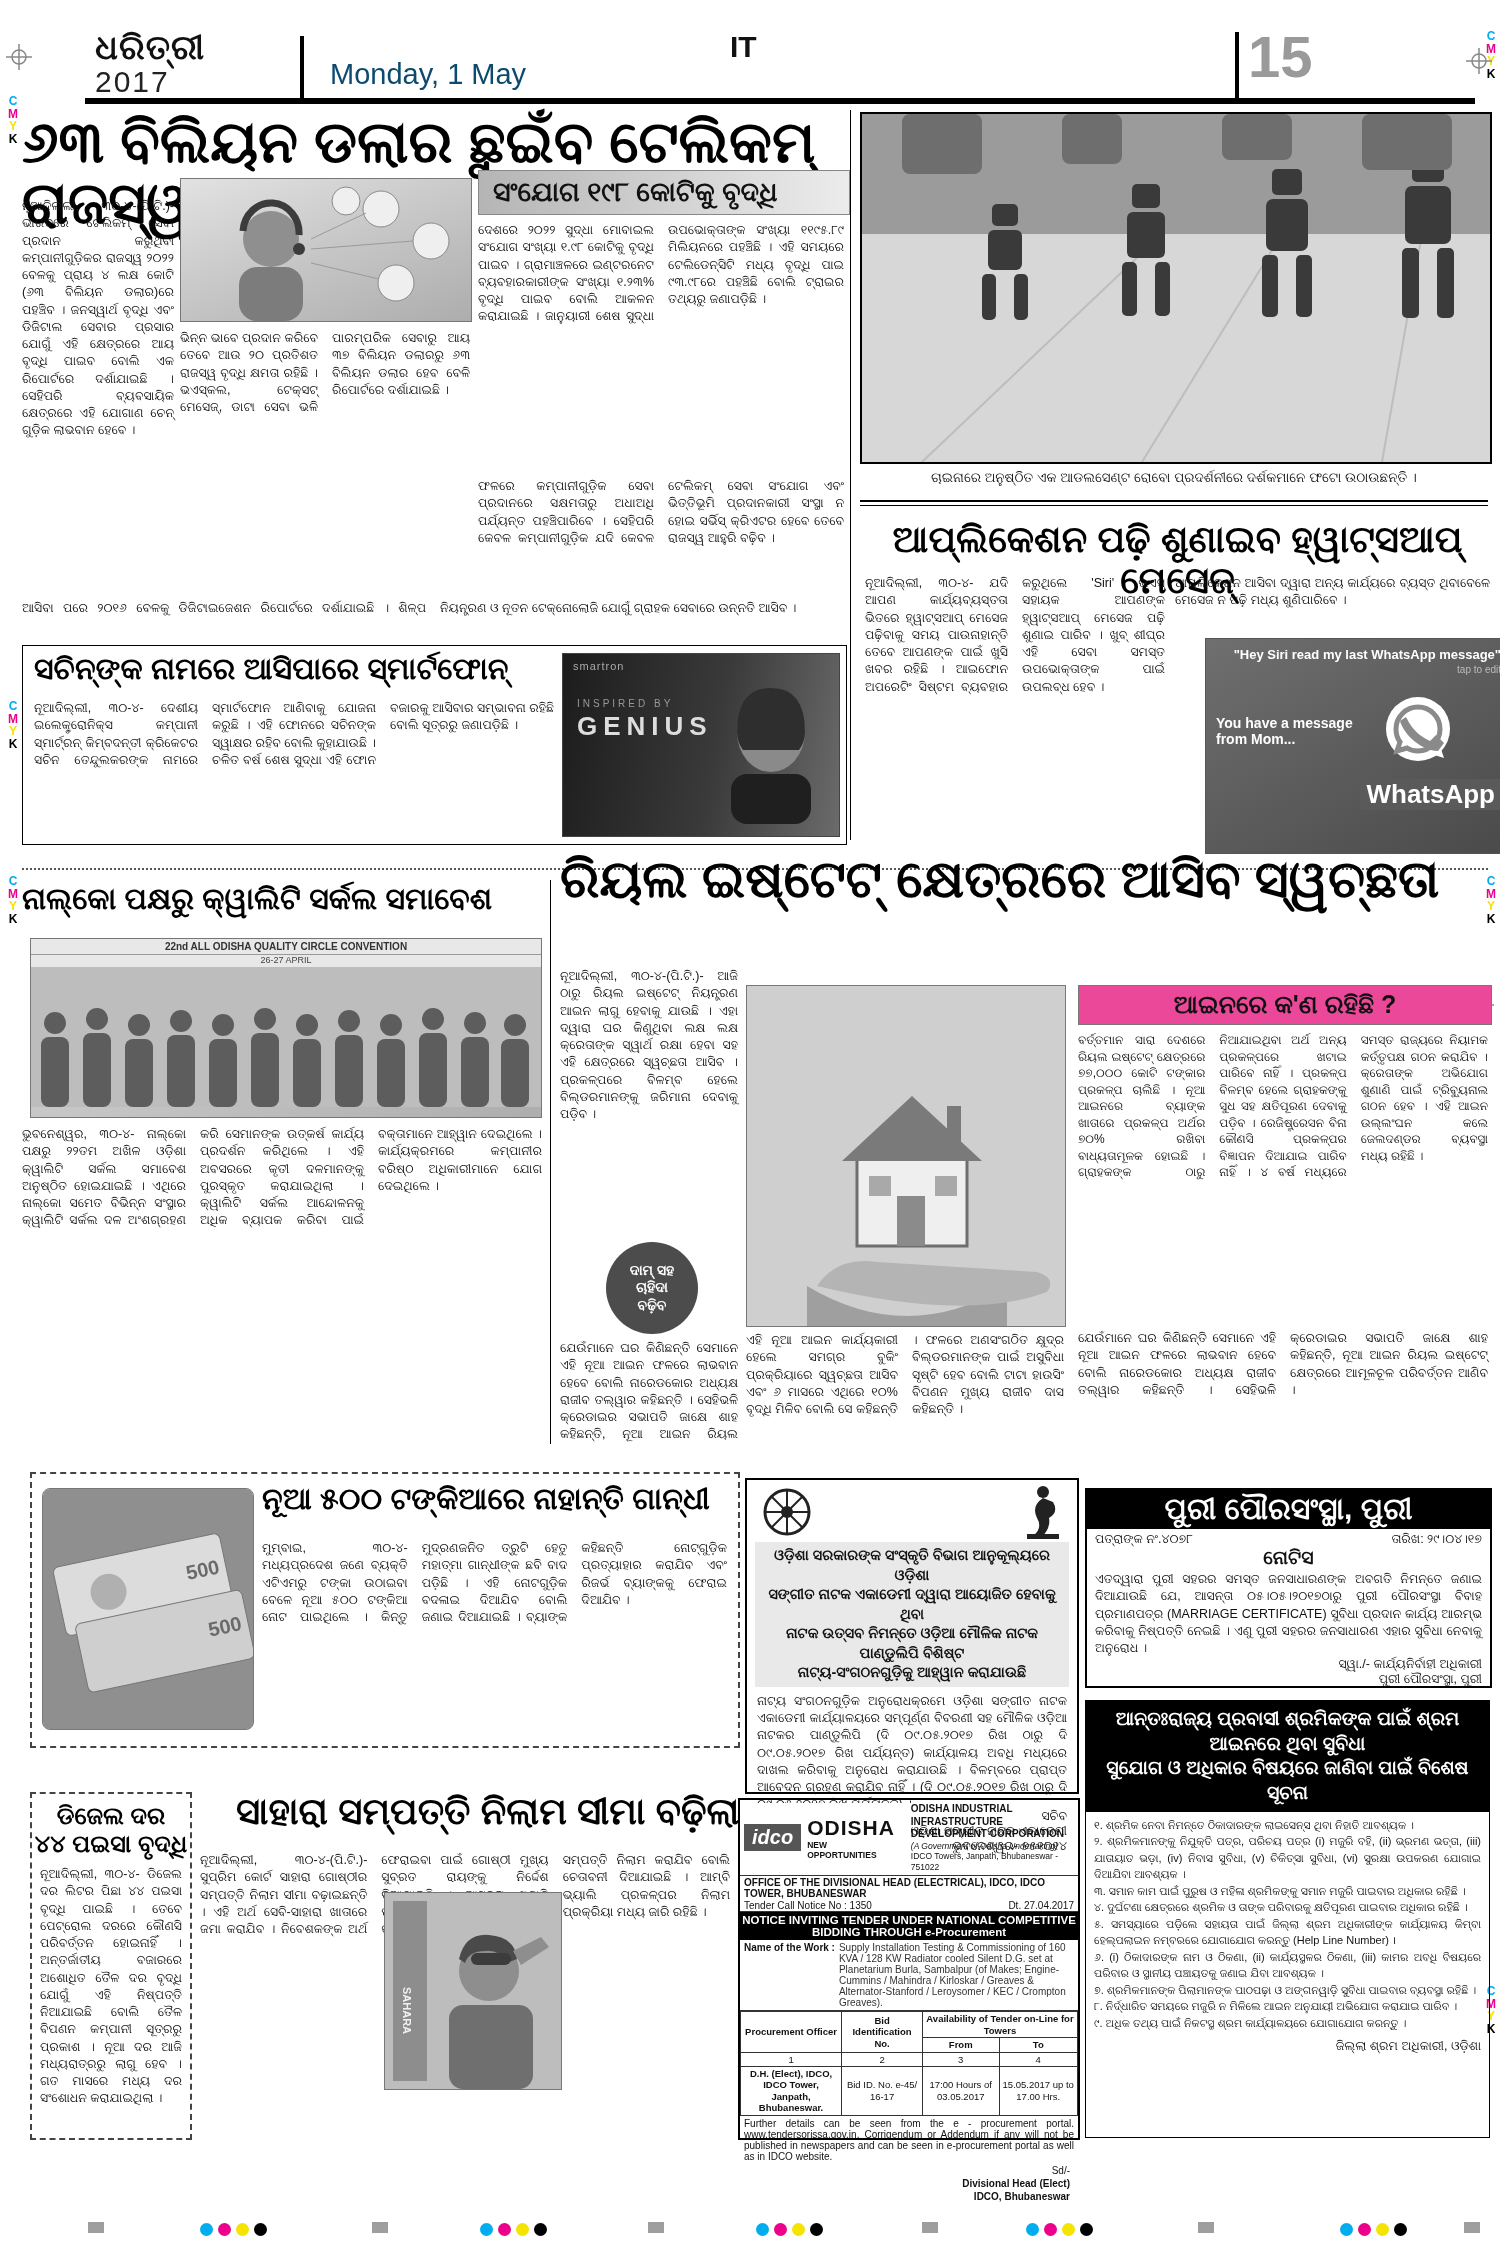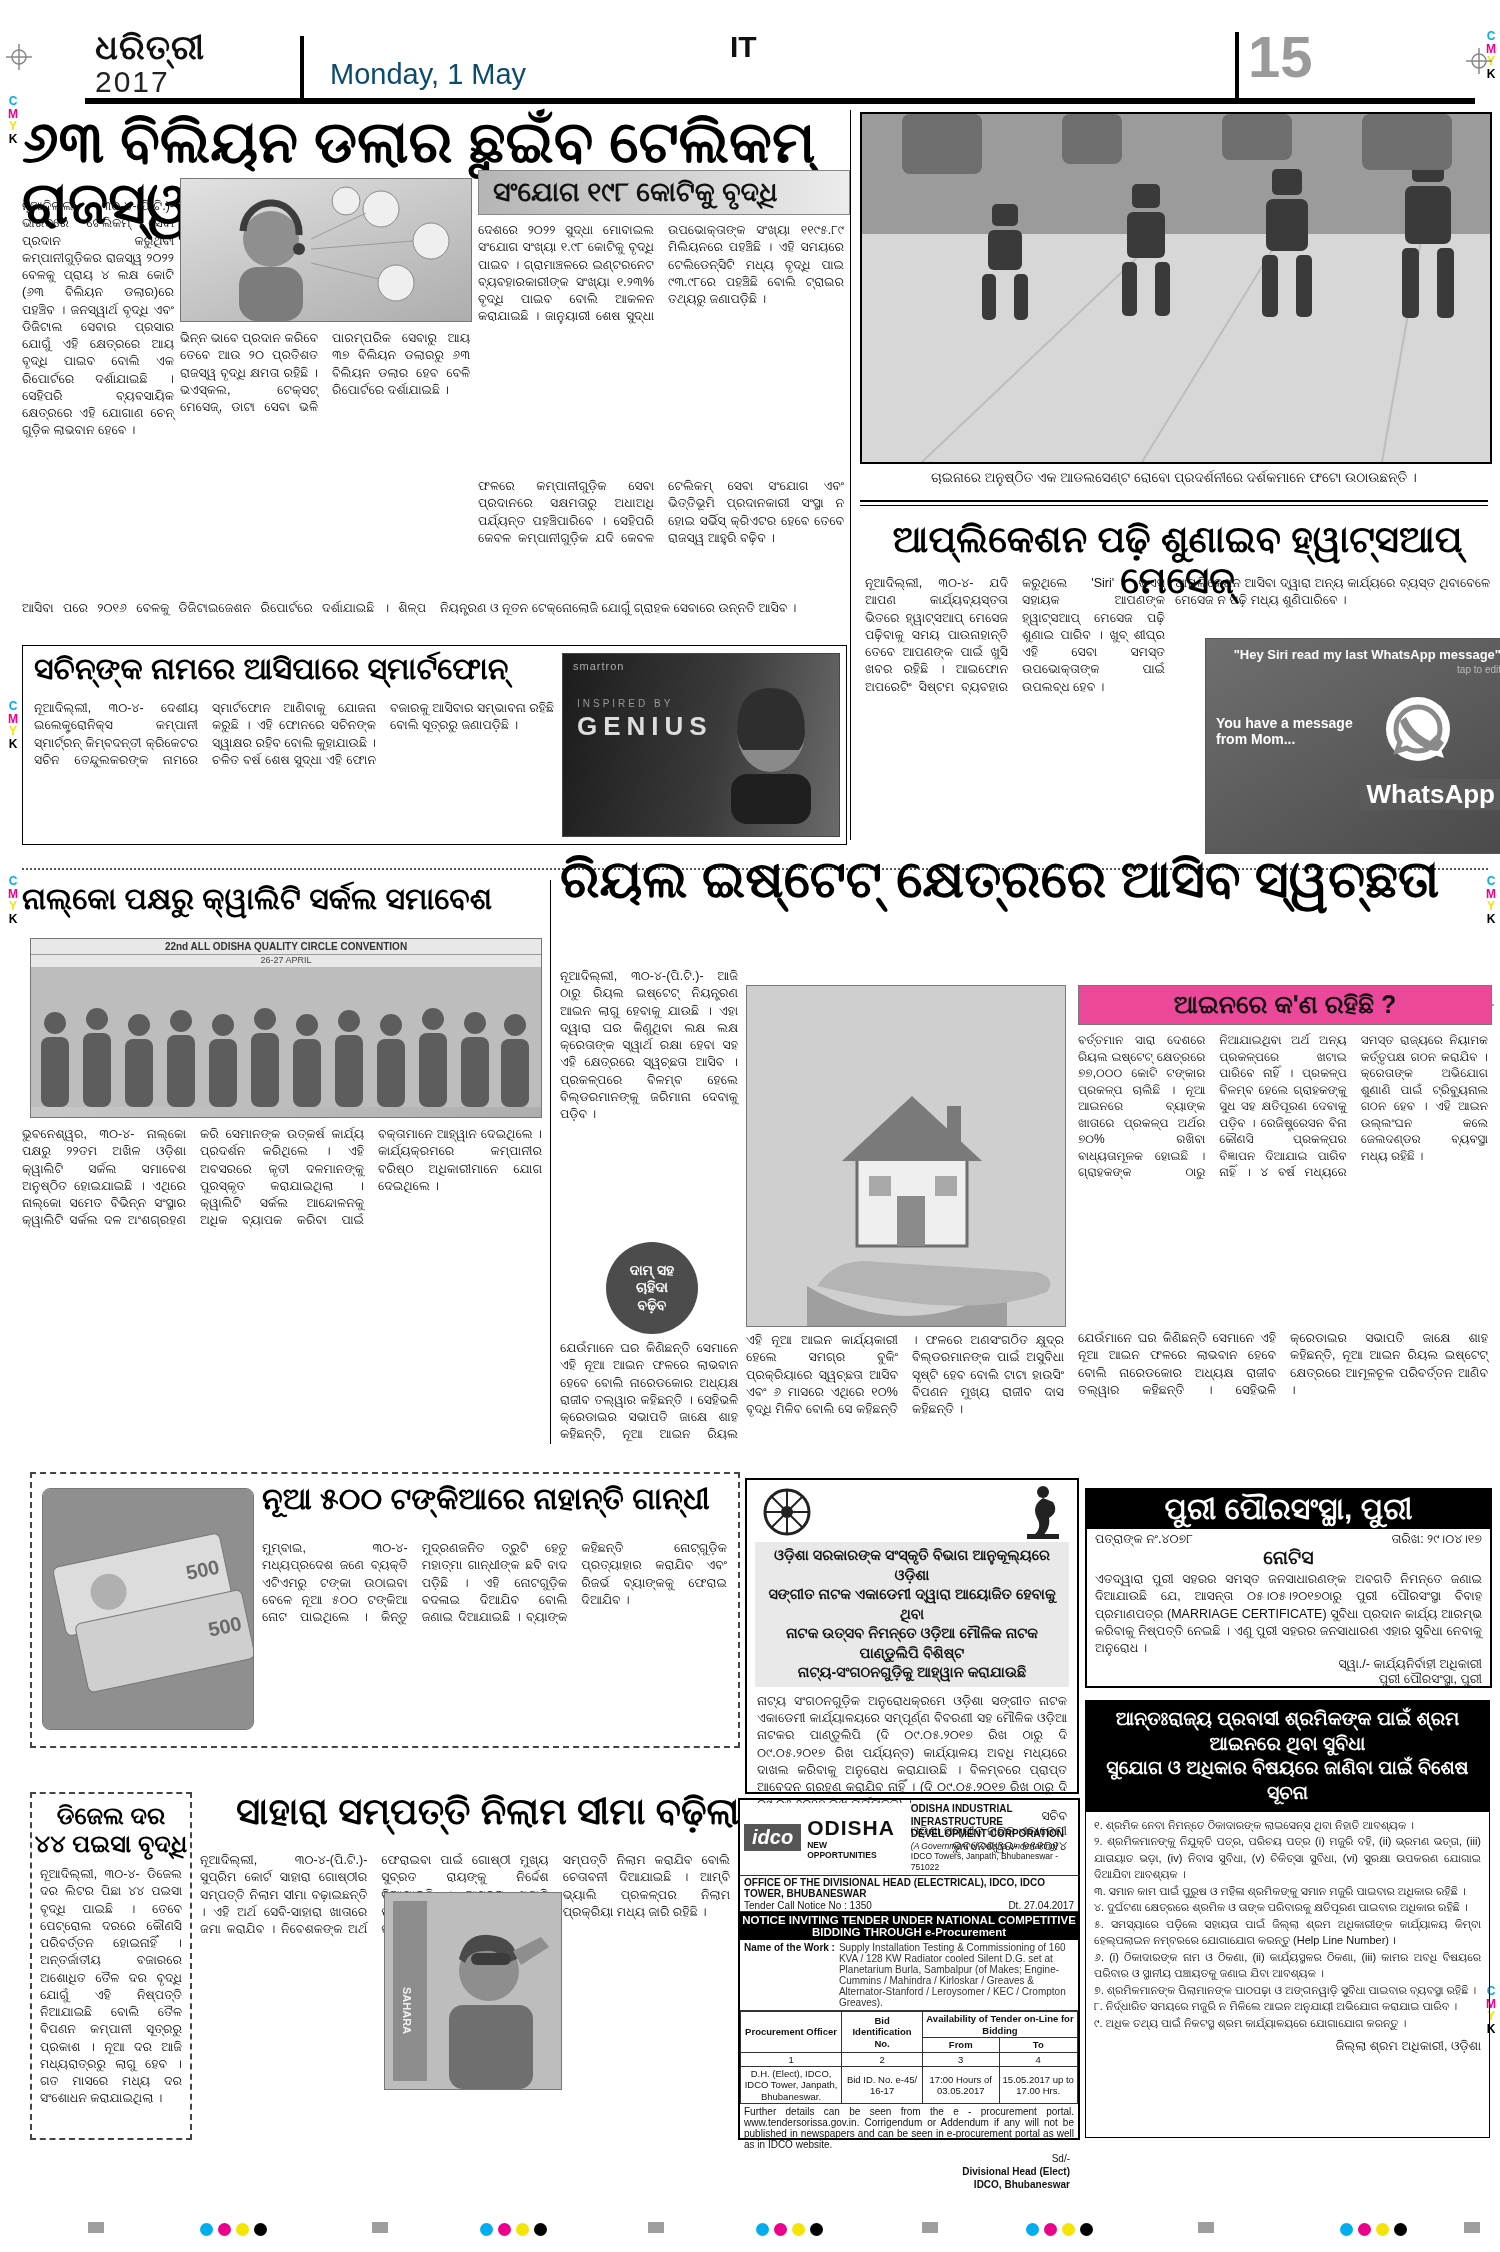--- a/index.html
+++ b/index.html
@@ -448,34 +448,34 @@
     </div>
     <div style="padding:2px 4px;display:flex;border-bottom:1px solid #333;">
       <span style="font-weight:bold;white-space:nowrap;margin-right:4px;">Name of the Work :</span>
       <span style="color:#333;">Supply Installation Testing &amp; Commissioning of 160 KVA / 128 KW Radiator cooled Silent D.G. set at Planetarium Burla, Sambalpur (of Makes; Engine-Cummins / Mahindra / Kirloskar / Greaves &amp; Alternator-Stanford / Leroysomer / KEC / Crompton Greaves).</span>
     </div>
     <table class="idco-table">
       <tbody>
           <tr>
         <th rowspan="2" style="width:30%;">Procurement Officer</th>
         <th rowspan="2" style="width:24%;">Bid Identification No.</th>
-        <th colspan="2">Availability of Tender on-Line for Bidding</th>
+        <th colspan="2">Availability of Tender on-Line for Towers</th>
       </tr>
       <tr>
         <th>From</th>
         <th>To</th>
       </tr>
       <tr>
         <td>1</td>
         <td>2</td>
         <td>3</td>
         <td>4</td>
       </tr>
       <tr>
-        <td style="font-weight:normal;">D.H. (Elect), IDCO, IDCO Tower, Janpath, Bhubaneswar.</td>
+        <td style="font-weight:bold;">D.H. (Elect), IDCO, IDCO Tower, Janpath, Bhubaneswar.</td>
         <td>Bid ID. No. e-45/ 16-17</td>
         <td>17:00 Hours of 03.05.2017</td>
         <td>15.05.2017 up to 17.00 Hrs.</td>
       </tr>
     </tbody>
       </table>
     <div style="padding:2px 4px;text-align:justify;">Further details can be seen from the e - procurement portal. www.tendersorissa.gov.in. Corrigendum or Addendum if any will not be published in newspapers and can be seen in e-procurement portal as well as in IDCO website.</div>
     <div style="text-align:right;padding:0 8px;line-height:1.3;">
       <div>Sd/-</div>
       <div style="font-weight:bold;">Divisional Head (Elect)</div>

